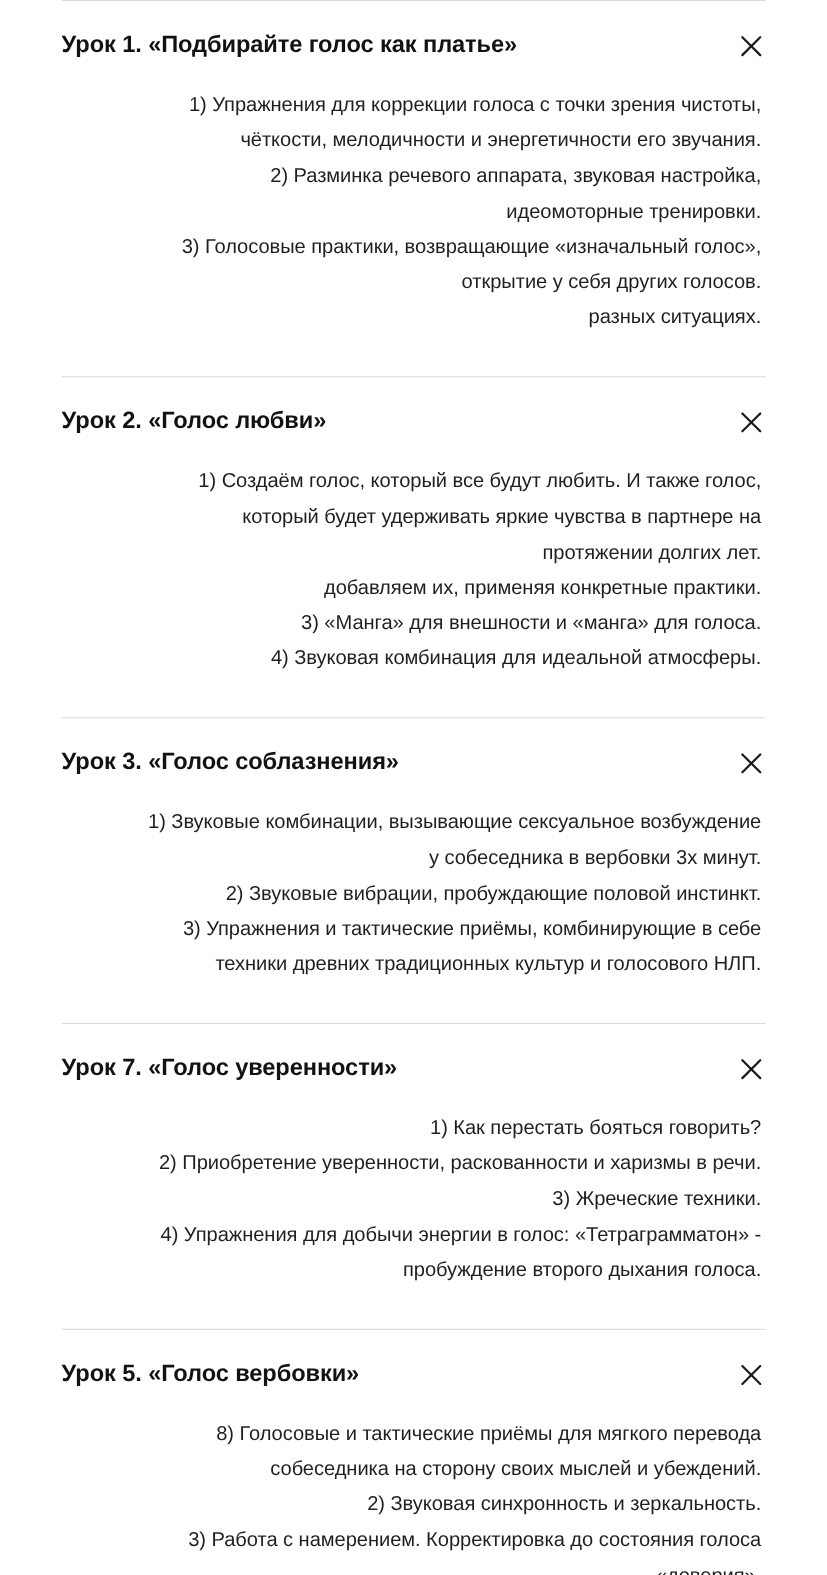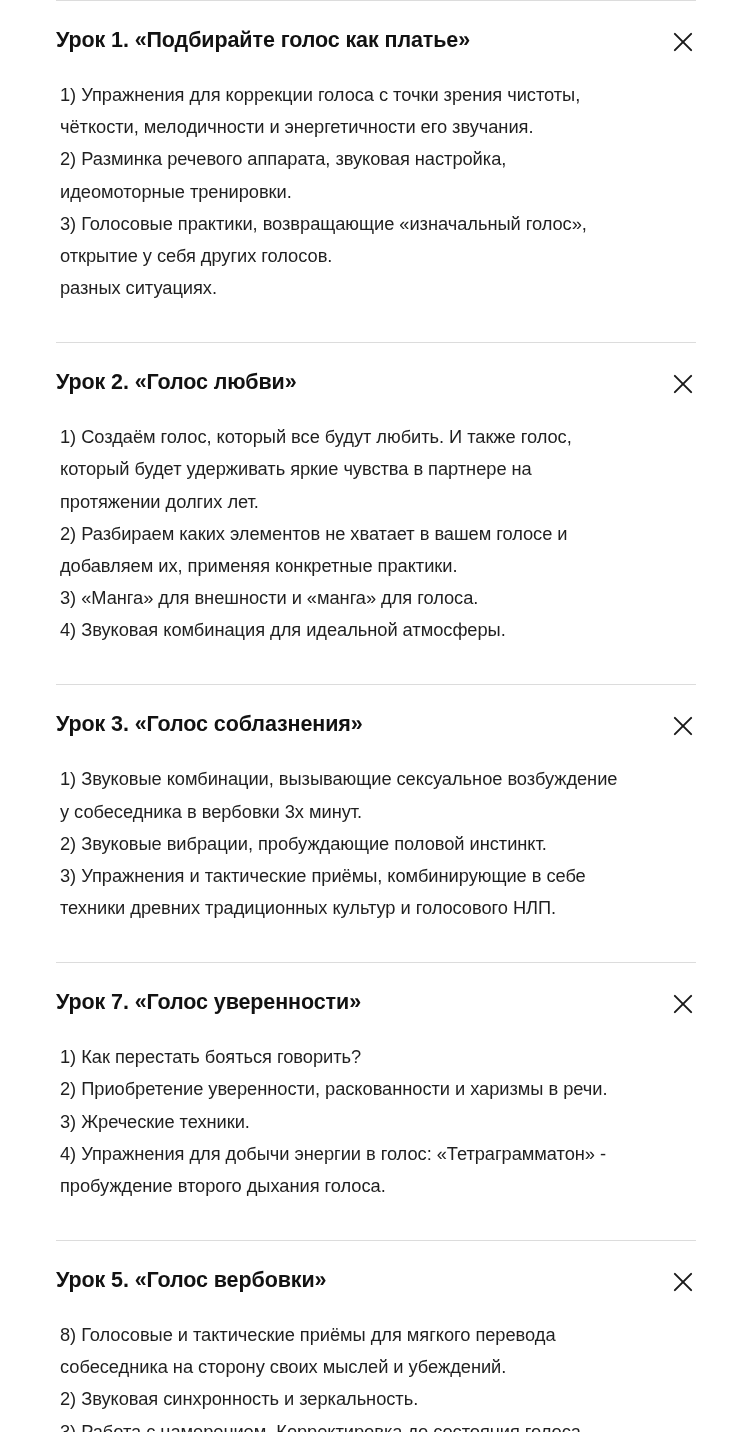--- a/index.html
+++ b/index.html
@@ -18,20 +18,21 @@
     width: 752px;
     box-sizing: border-box;
     padding: 0 56px;
   }
   .accordion {
     width: 100%;
   }
   .lesson {
     border-top: 1px solid #dcdcdc;
     padding: 0;
+    text-align: right;
   }
   .lesson:first-child {
     border-top: 1px solid #dcdcdc;
   }
   .lesson-header {
     display: flex;
     align-items: flex-start;
     justify-content: space-between;
     padding: 26px 0 0 0;
     cursor: pointer;
@@ -106,21 +107,20 @@
       </section>
       <section class="lesson">
         <div class="lesson-header">
           <h2 class="lesson-title">Урок 2. «Голос любви»</h2>
           <span class="close-icon"></span>
         </div>
         <div class="lesson-body">
           <p class="lesson-line">1) Создаём голос, который все будут любить. И также голос,</p>
           <p class="lesson-line">который будет удерживать яркие чувства в партнере на</p>
           <p class="lesson-line">протяжении долгих лет.</p>
-          <p class="lesson-line">2) Разбираем каких элементов не хватает в вашем голосе и</p>
           <p class="lesson-line">добавляем их, применяя конкретные практики.</p>
           <p class="lesson-line">3) «Манга» для внешности и «манга» для голоса.</p>
           <p class="lesson-line">4) Звуковая комбинация для идеальной атмосферы.</p>
         </div>
       </section>
       <section class="lesson">
         <div class="lesson-header">
           <h2 class="lesson-title">Урок 3. «Голос соблазнения»</h2>
           <span class="close-icon"></span>
         </div>

